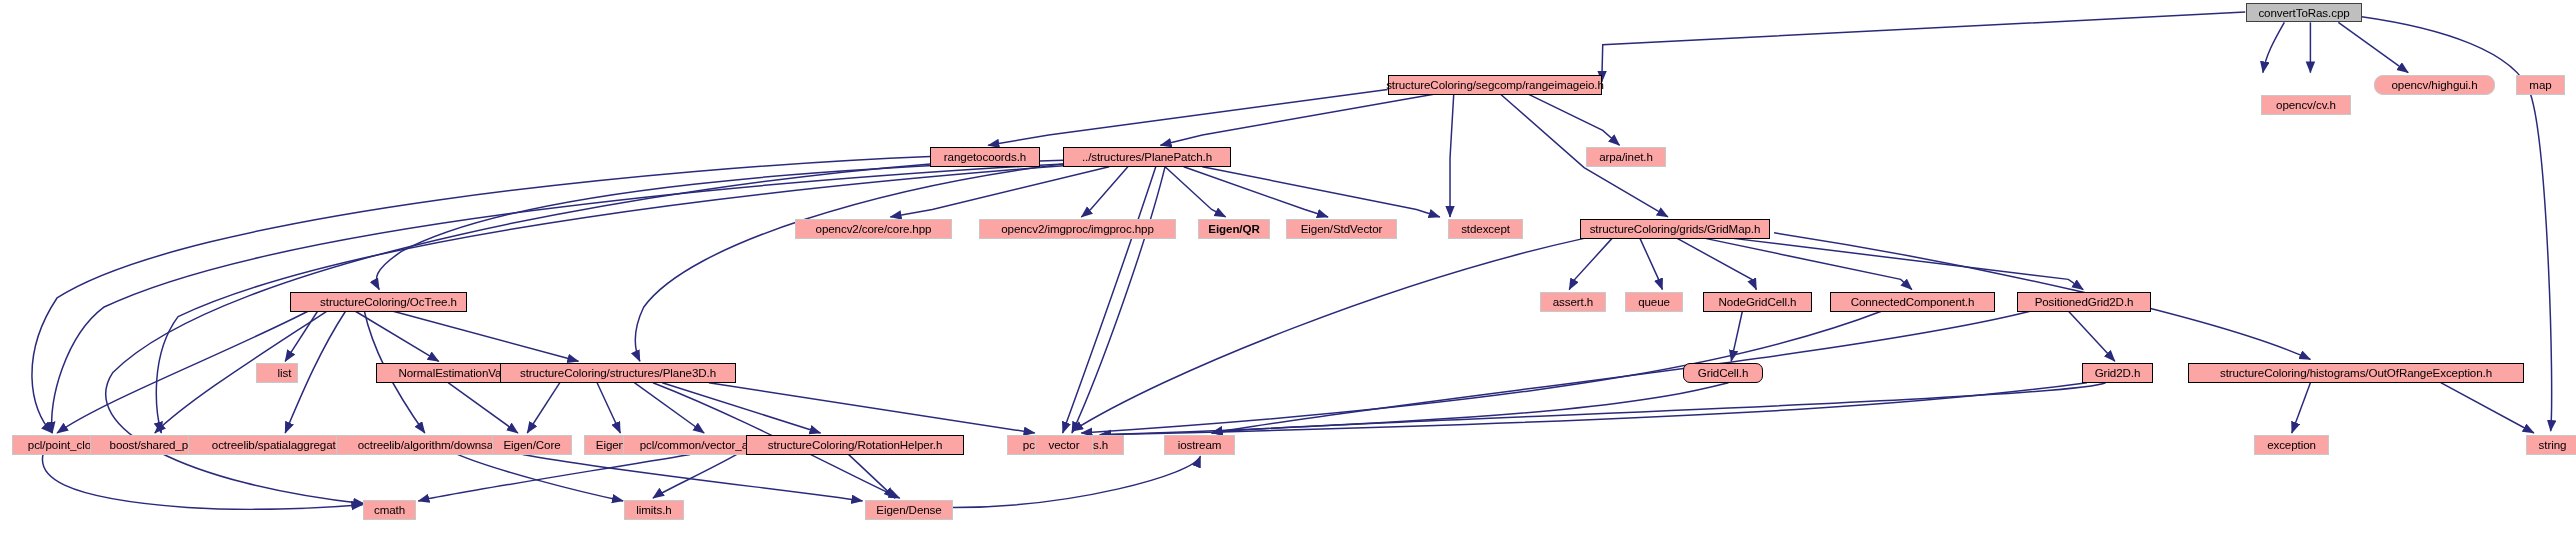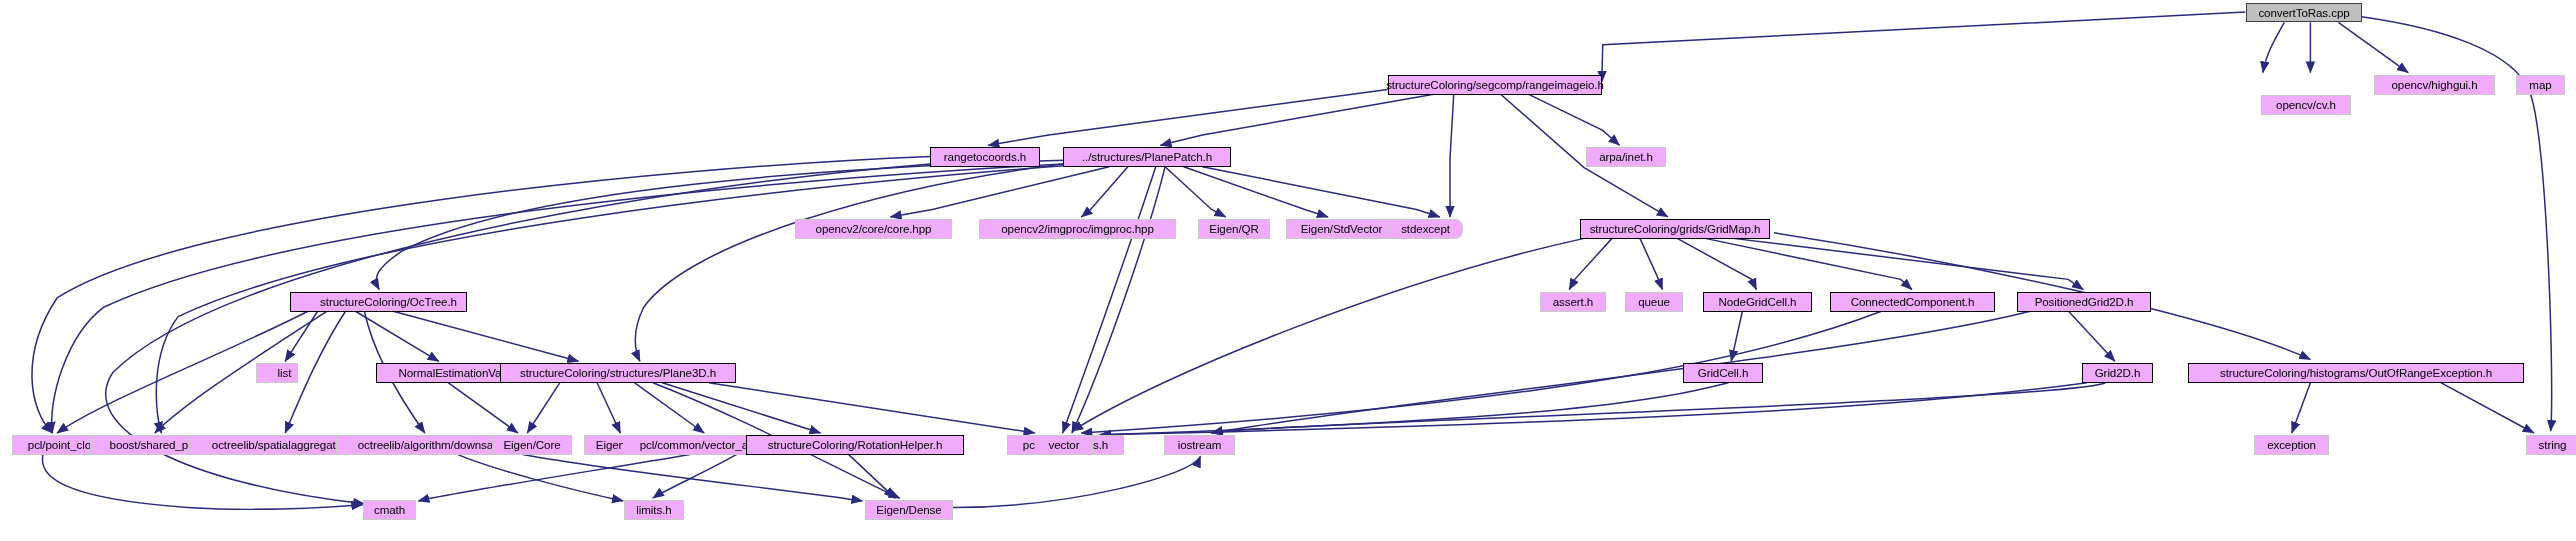--- a/index.html
+++ b/index.html
@@ -16,21 +16,21 @@
     position:absolute;
     box-sizing:border-box;
     display:flex;
     align-items:center;
     justify-content:center;
     white-space:nowrap;
     height:19.6px;
     font-size:11.6px;
     line-height:1;
     color:#000000;
-    background:#f0abfc;
+    background:#fca5a5;
     border:0.9px solid #c8c8c8;
     letter-spacing:-0.1px;
   }
   .node.hdr{border:0.9px solid #000000;}
   .node.root{background:#bfbfbf;border:0.9px solid #404040;}
 </style>
 </head>
 <body>
 
 <div id="graph">
@@ -100,41 +100,41 @@
         <path d="M740,488 C640,505 480,530 448,538" marker-end="url(#arw)"></path>
         <path d="M910,488 L960,535" marker-end="url(#arw)"></path>
         <path d="M790,488 C760,505 710,528 700,535" marker-end="url(#arw)"></path>
         <path d="M1022,545 C1150,545 1280,510 1288,490" marker-end="url(#arw)"></path>
       </g>
   </svg>
   <div id="node-layer">
       <div class="node root" style="left: 2246px; top: 2.8px; width: 116px;">convertToRas.cpp</div>
       <div class="node hdr" style="left: 1388px; top: 75px; width: 214px;">structureColoring/segcomp/rangeimageio.h</div>
       <div class="node " style="left: 2261px; top: 75px; width: 90px; margin-top: 20px;">opencv/cv.h</div>
-      <div class="node " style="left: 2374px; top: 75px; width: 121px;">opencv/highgui.h</div>
+      <div class="node " style="left: 2374px; top: 75px; width: 121px; border-radius: 9px;">opencv/highgui.h</div>
       <div class="node " style="left: 2516px; top: 75px; width: 49px;">map</div>
       <div class="node hdr" style="left: 930px; top: 147px; width: 110px;">rangetocoords.h</div>
       <div class="node hdr" style="left: 1063px; top: 147px; width: 168px;">../structures/PlanePatch.h</div>
       <div class="node " style="left: 1586px; top: 147px; width: 80px;">arpa/inet.h</div>
       <div class="node " style="left: 795px; top: 219px; width: 157px;">opencv2/core/core.hpp</div>
       <div class="node " style="left: 979px; top: 219px; width: 197px;">opencv2/imgproc/imgproc.hpp</div>
-      <div class="node " style="left: 1198px; top: 219px; width: 72px;">Eigen/QR</div>
+      <div class="node " style="left: 1198px; top: 219px; width: 72px; font-weight: bold;">Eigen/QR</div>
       <div class="node " style="left: 1286px; top: 219px; width: 111px;">Eigen/StdVector</div>
-      <div class="node " style="left: 1388px; top: 219px; width: 75px; border-radius: 8px;">stdexcept</div>
+      <div class="node " style="left: 1448px; top: 219px; width: 75px;">stdexcept</div>
       <div class="node hdr" style="left: 1580px; top: 219px; width: 190px;">structureColoring/grids/GridMap.h</div>
       <div class="node " style="left: 1540px; top: 292px; width: 66px;">assert.h</div>
       <div class="node " style="left: 1625px; top: 292px; width: 58px;">queue</div>
       <div class="node hdr" style="left: 1703px; top: 292px; width: 109px;">NodeGridCell.h</div>
       <div class="node hdr" style="left: 1830px; top: 292px; width: 165px;">ConnectedComponent.h</div>
       <div class="node hdr" style="left: 2017px; top: 292px; width: 134px;">PositionedGrid2D.h</div>
       <div class="node hdr" style="left: 290px; top: 292px; width: 177px; padding-left: 20px;">structureColoring/OcTree.h</div>
       <div class="node " style="left: 256px; top: 363px; width: 42px; padding-left: 15px;">list</div>
       <div class="node hdr" style="left: 376px; top: 363px; width: 201px;">NormalEstimationValueClass.h</div>
       <div class="node hdr" style="left: 500px; top: 363px; width: 236px;">structureColoring/structures/Plane3D.h</div>
-      <div class="node hdr" style="left: 1683px; top: 363px; width: 80px;">GridCell.h</div>
+      <div class="node hdr" style="left: 1683px; top: 363px; width: 80px; border-radius: 7px;">GridCell.h</div>
       <div class="node hdr" style="left: 2082px; top: 363px; width: 71px;">Grid2D.h</div>
       <div class="node hdr" style="left: 2188px; top: 363px; width: 336px;">structureColoring/histograms/OutOfRangeException.h</div>
       <div class="node " style="left: 12px; top: 435px; width: 117px;">pcl/point_cloud.h</div>
       <div class="node " style="left: 90px; top: 435px; width: 146px;">boost/shared_ptr.hpp</div>
       <div class="node " style="left: 188px; top: 435px; width: 222px;">octreelib/spatialaggregate/octree.h</div>
       <div class="node " style="left: 336px; top: 435px; width: 213px;">octreelib/algorithm/downsample.h</div>
       <div class="node " style="left: 492px; top: 435px; width: 80px;">Eigen/Core</div>
       <div class="node " style="left: 584px; top: 435px; width: 85px;">Eigen/Eigen</div>
       <div class="node " style="left: 623px; top: 435px; width: 186px;">pcl/common/vector_average.h</div>
       <div class="node hdr" style="left: 746px; top: 435px; width: 218px;">structureColoring/RotationHelper.h</div>

